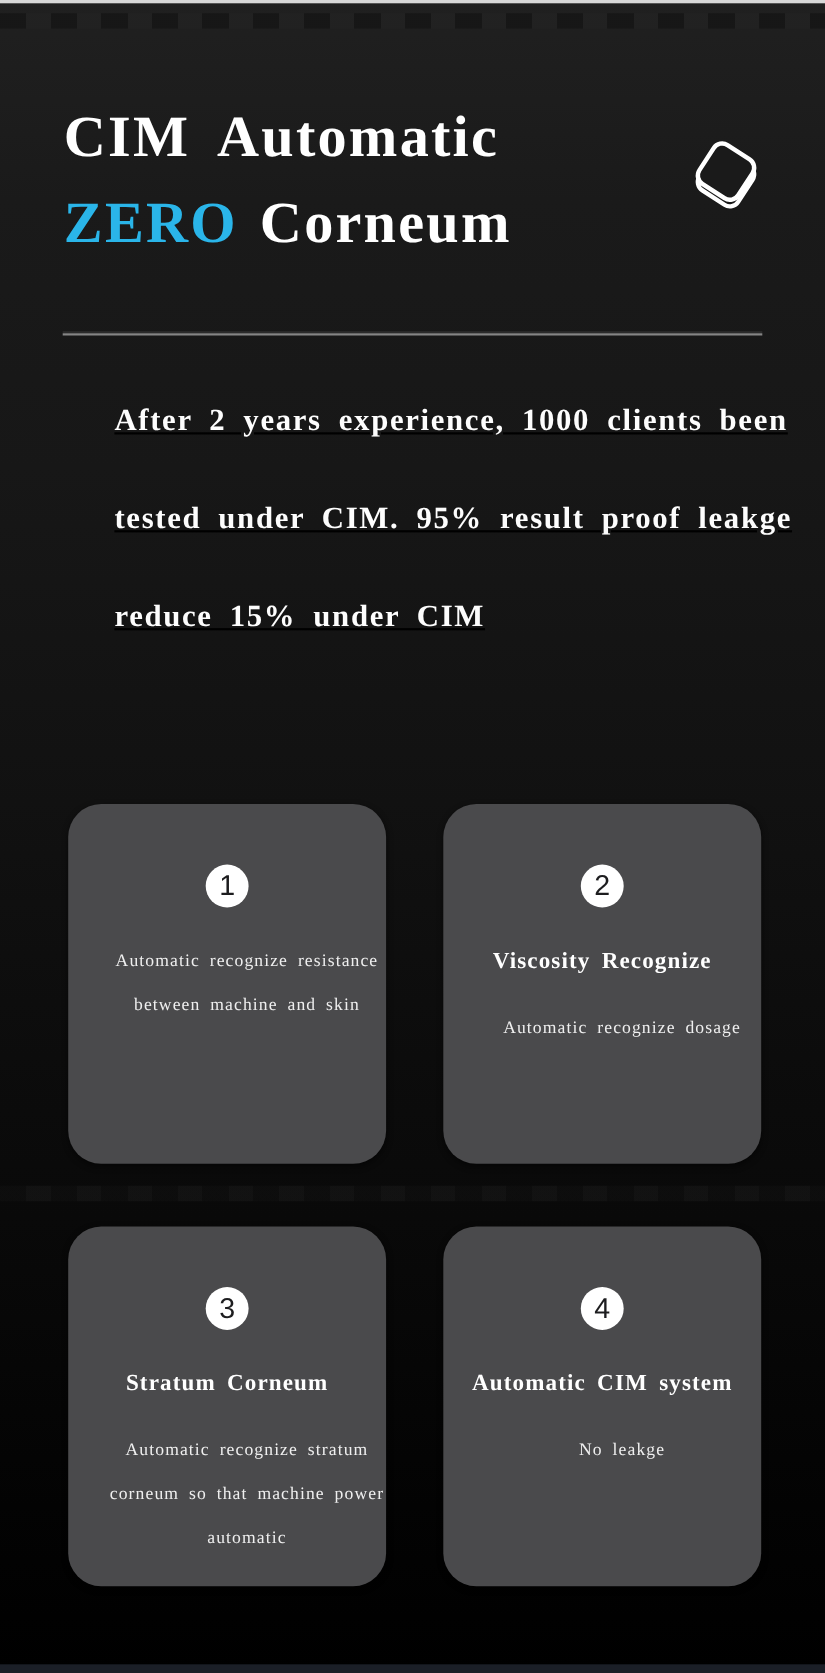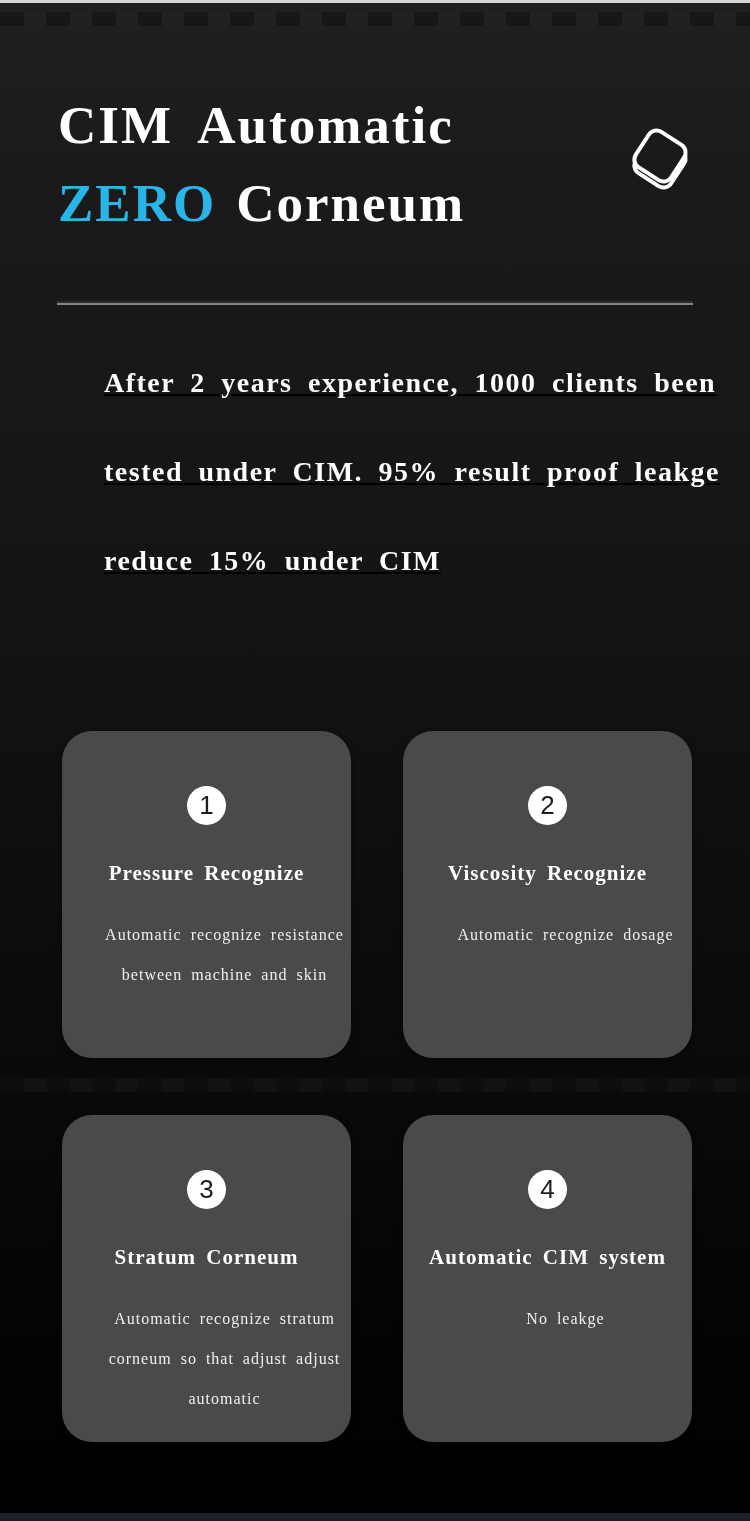--- a/index.html
+++ b/index.html
@@ -97,41 +97,40 @@
   <div class="divider"></div>
 
   <section class="intro">
     <p>After 2 years experience, 1000 clients been</p>
     <p>tested under CIM. 95% result proof leakge</p>
     <p>reduce 15% under CIM</p>
   </section>
 
   <div class="card card-1">
     <div class="badge">1</div>
-    <div class="card-title">Pressure Recognize</div>
     <div class="card-body">
       <div class="body-line">Automatic recognize resistance</div>
       <div class="body-line">between machine and skin</div>
     </div>
   </div>
 
   <div class="card card-2">
     <div class="badge">2</div>
     <div class="card-title">Viscosity Recognize</div>
     <div class="card-body">
       <div class="body-line">Automatic recognize dosage</div>
     </div>
   </div>
 
   <div class="card card-3">
     <div class="badge">3</div>
     <div class="card-title">Stratum Corneum</div>
     <div class="card-body">
       <div class="body-line">Automatic recognize stratum</div>
-      <div class="body-line">corneum so that adjust adjust</div>
+      <div class="body-line">corneum so that machine power</div>
       <div class="body-line">automatic</div>
     </div>
   </div>
 
   <div class="card card-4">
     <div class="badge">4</div>
     <div class="card-title">Automatic CIM system</div>
     <div class="card-body">
       <div class="body-line">No leakge</div>
     </div>

